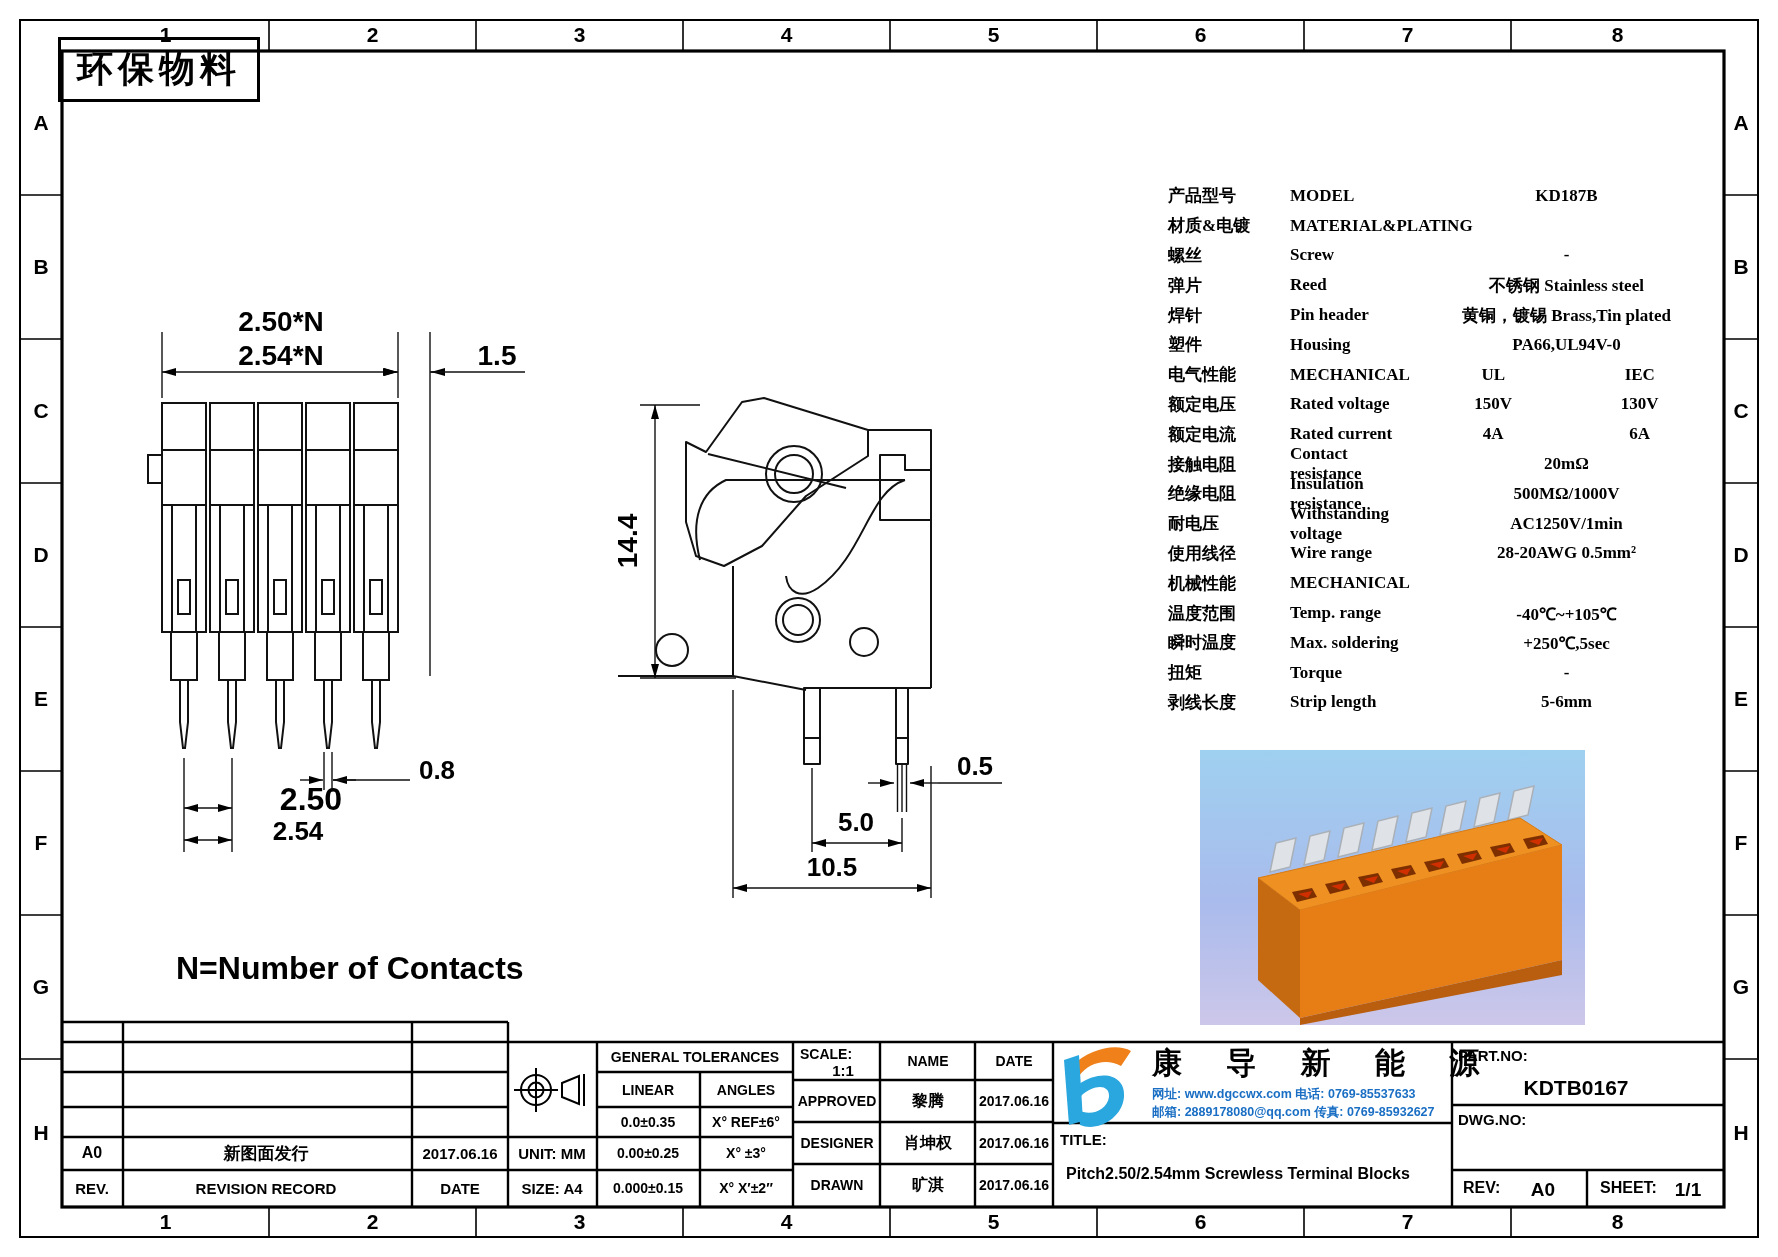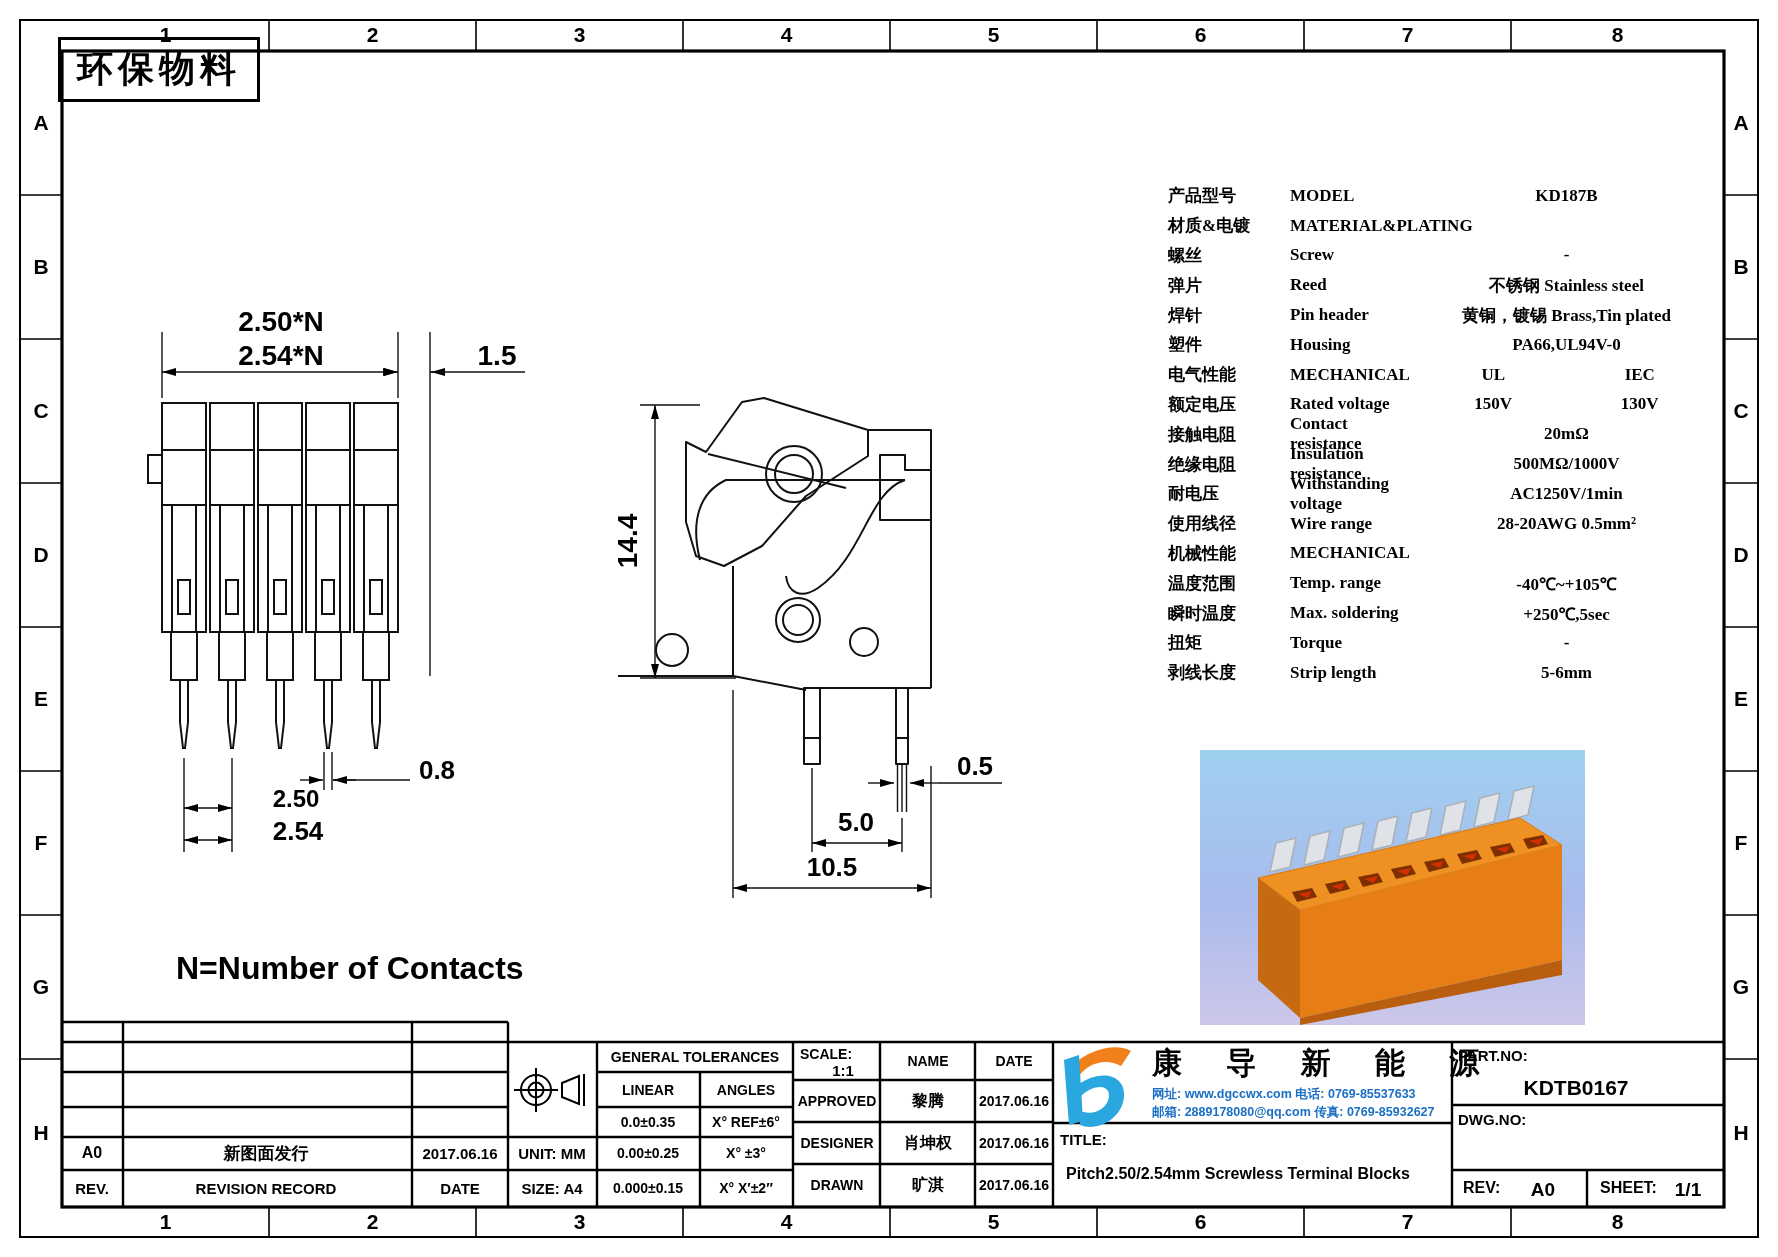--- a/index.html
+++ b/index.html
@@ -221,21 +221,21 @@
 
 <div id="stamp-box">
   <span class="txt">环保物料</span>
 </div>
 
 <div class="t" style="left:176px;top:952px;font-size:32px;">N=Number of Contacts</div>
 
 <div class="t c" style="left:281px;top:322px;font-size:28px;">2.50*N</div>
 <div class="t c" style="left:281px;top:356px;font-size:28px;">2.54*N</div>
 <div class="t c" style="left:497px;top:356px;font-size:28px;">1.5</div>
-<div class="t c" style="left:296px;top:799px;font-size:24px;">2.50</div>
+<div class="t c" style="left:311px;top:799px;font-size:32px;">2.50</div>
 <div class="t c" style="left:298px;top:831px;font-size:26px;">2.54</div>
 <div class="t c" style="left:437px;top:770px;font-size:26px;">0.8</div>
 <div class="t rot" style="left:628px;top:541px;font-size:28px;">14.4</div>
 <div class="t c" style="left:975px;top:766px;font-size:26px;">0.5</div>
 <div class="t c" style="left:856px;top:822px;font-size:26px;">5.0</div>
 <div class="t c" style="left:832px;top:867px;font-size:26px;">10.5</div>
 
 <div id="spec-table">
       <div class="spec-row">
         <span class="spec-cn">产品型号</span>
@@ -284,20 +284,28 @@
           <span class="half">UL</span>
           <span class="half">IEC</span>
         </div>
       </div>
       <div class="spec-row">
         <span class="spec-cn">额定电压</span>
         <span class="spec-en">Rated voltage</span>
         <div class="spec-val pair">
           <span class="half">150V</span>
           <span class="half">130V</span>
+        </div>
+      </div>
+      <div class="spec-row">
+        <span class="spec-cn">额定电流</span>
+        <span class="spec-en">Rated current</span>
+        <div class="spec-val pair">
+          <span class="half">4A</span>
+          <span class="half">6A</span>
         </div>
       </div>
       <div class="spec-row">
         <span class="spec-cn">接触电阻</span>
         <span class="spec-en">Contact resistance</span>
         <div class="spec-val single">
           <span>20mΩ</span>
         </div>
       </div>
       <div class="spec-row">

